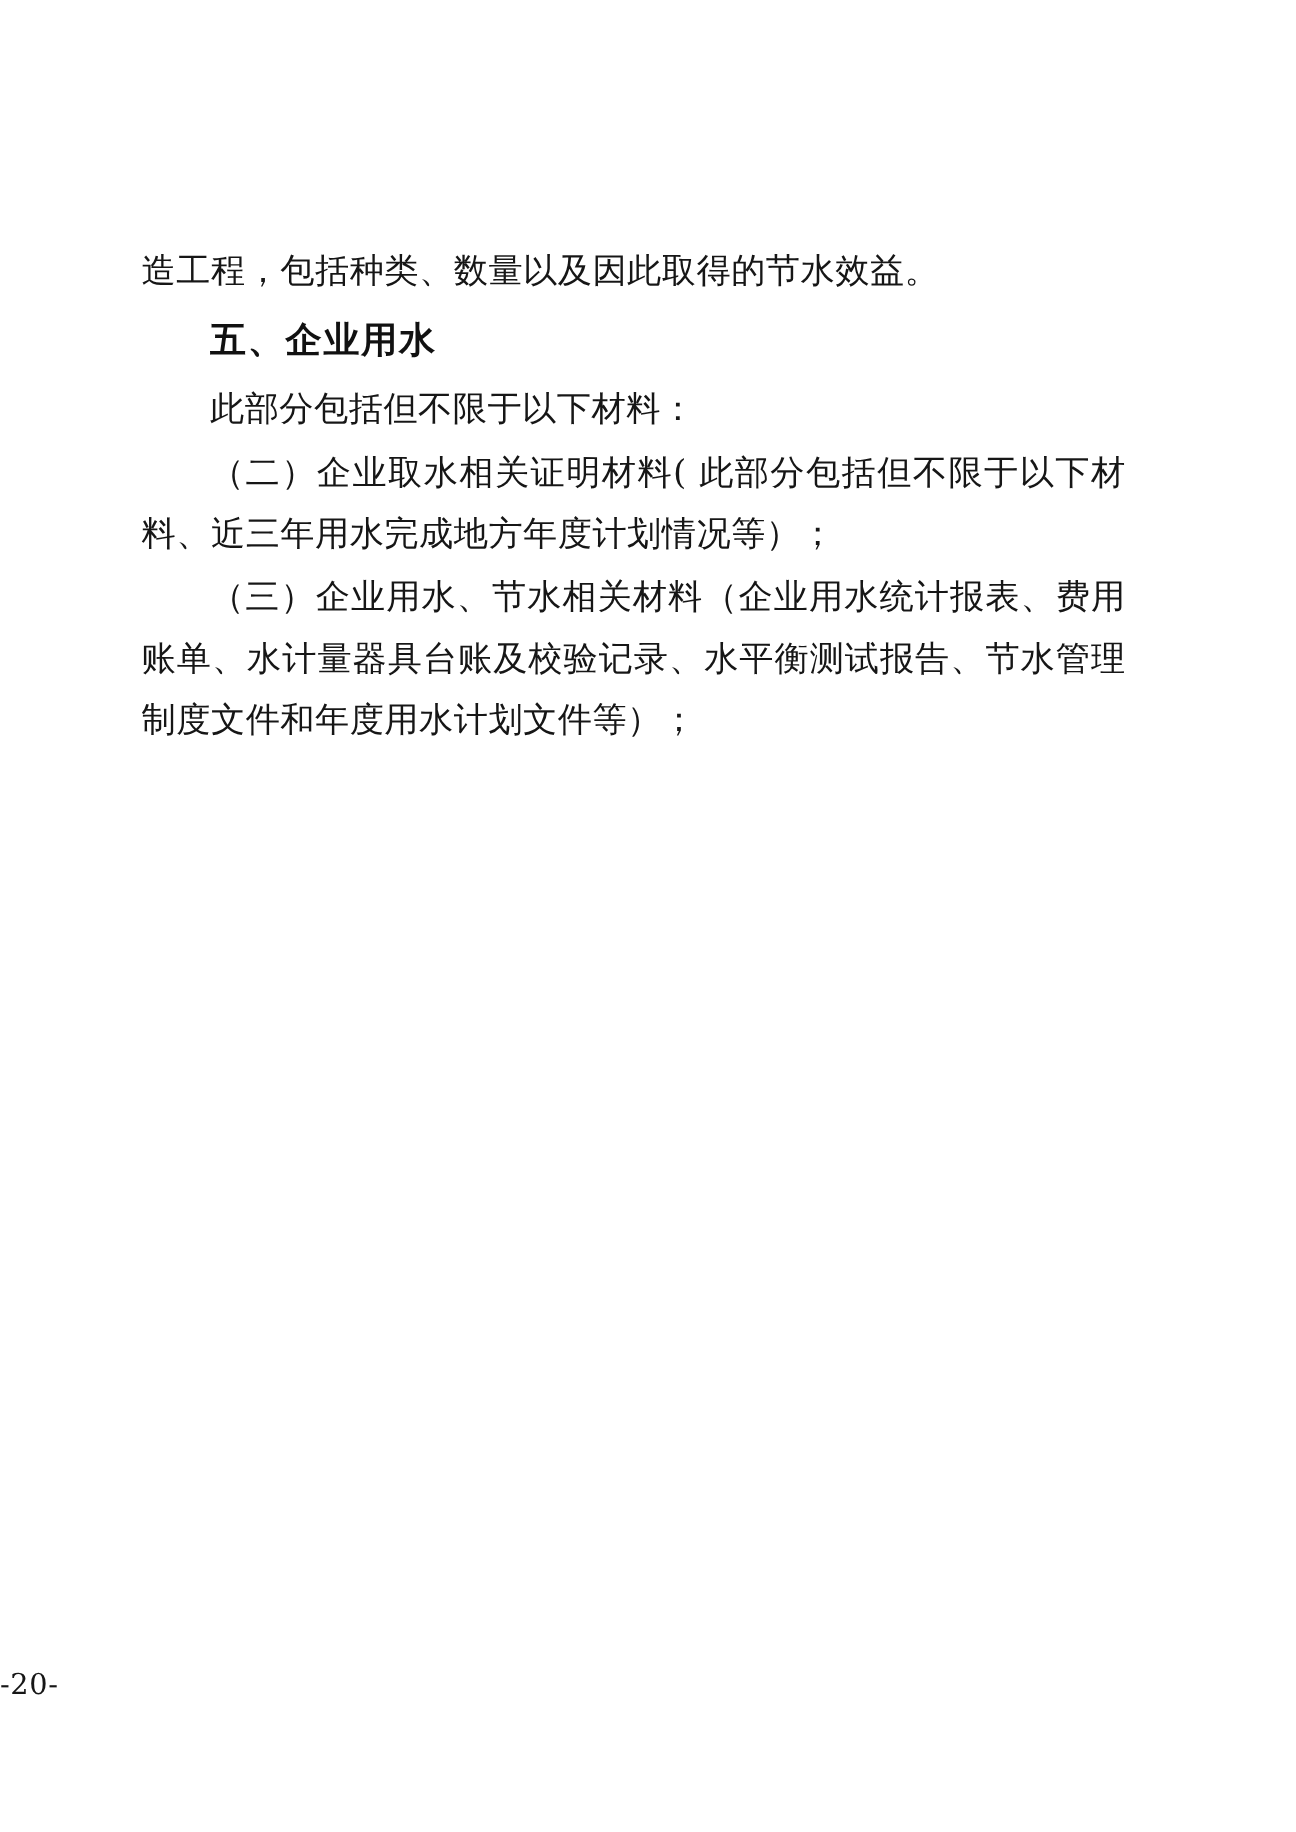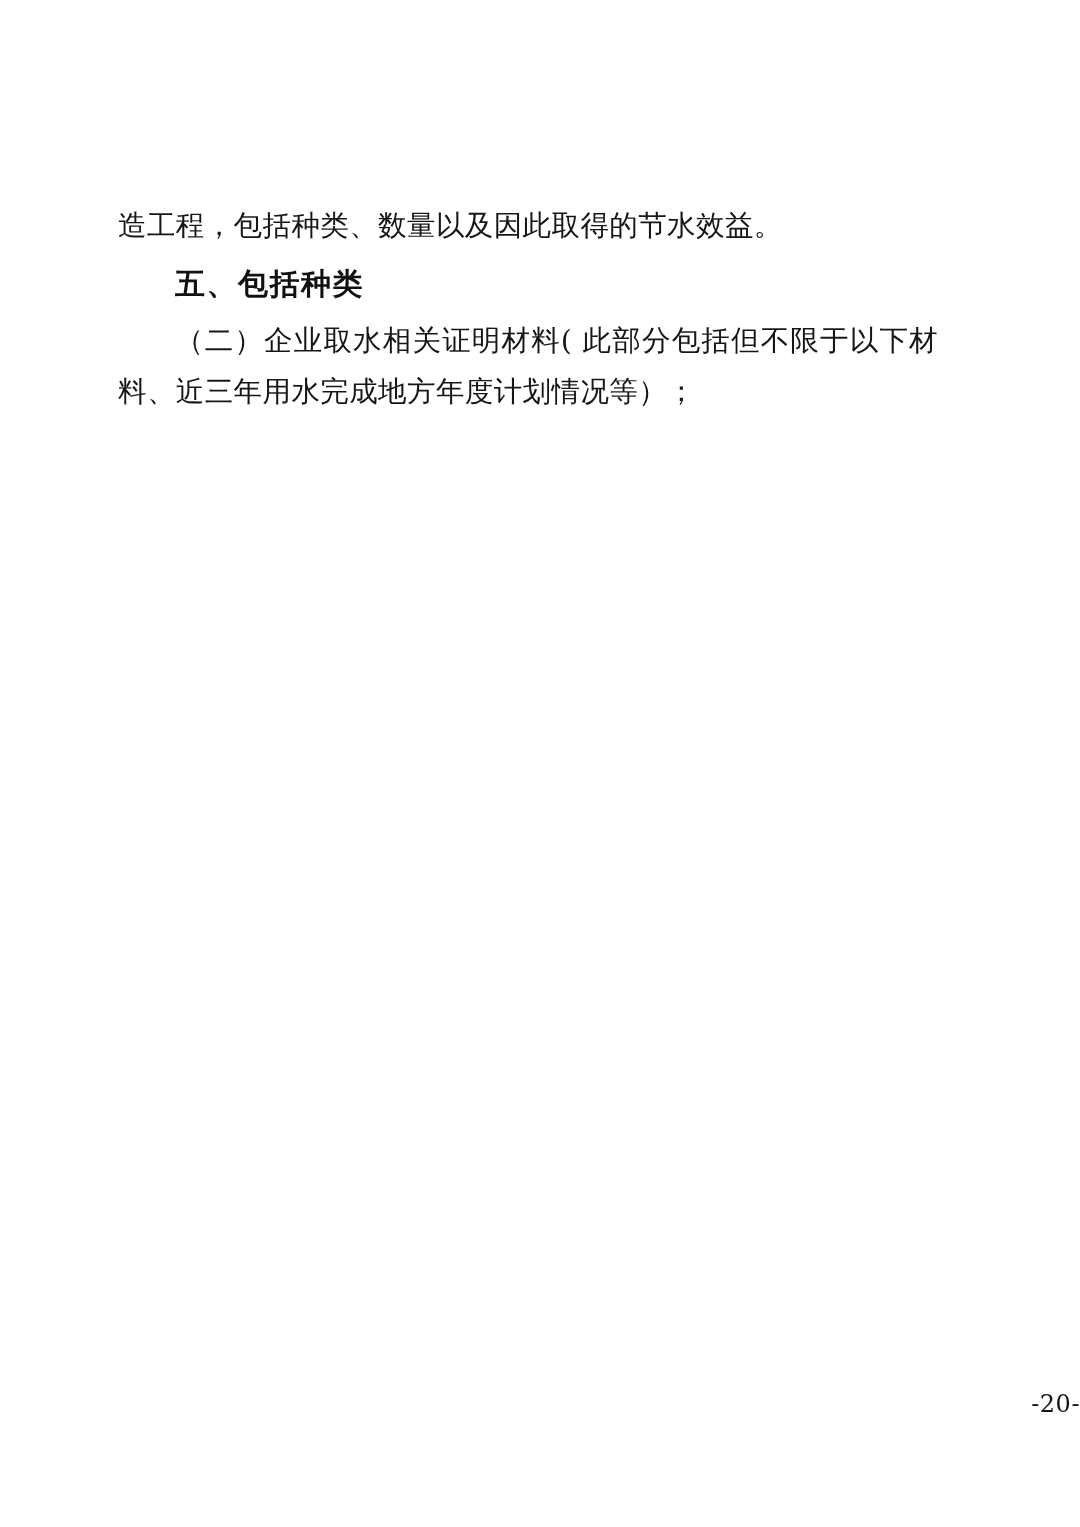--- a/index.html
+++ b/index.html
@@ -43,41 +43,43 @@
     margin: 6px 0 4px 0;
     text-indent: 57px;
     color: #111111;
     font-family: "DejaVu Sans", "Liberation Sans", sans-serif;
   }
   .footer {
     position: absolute;
     left: 0;
     right: 0;
     top: 1390px;
-    text-align: right;
+    text-align: left;
     font-size: 24px;
     letter-spacing: 0.5px;
     color: #161616;
     font-family: "DejaVu Serif", "Liberation Serif", serif;
   }
 </style>
 </head>
 <body>
 
 <div class="page">
 
   <div class="content">
 
     <p class="para">造工程，包括种类、数量以及因此取得的节水效益。</p>
 
-    <p class="heading">五、包括种类</p>
+    <p class="heading">五、企业用水</p>
 
+    <p class="para indent">此部分包括但不限于以下材料：</p>
 
 
     <p class="para indent">（二）企业取水相关证明材料( 此部分包括但不限于以下材料、近三年用水完成地方年度计划情况等）；</p>
 
+    <p class="para indent">（三）企业用水、节水相关材料（企业用水统计报表、费用账单、水计量器具台账及校验记录、水平衡测试报告、节水管理制度文件和年度用水计划文件等）；</p>
 
 
   </div>
 
   <div class="footer">-20-</div>
 
 </div>
 
 </body></html>

